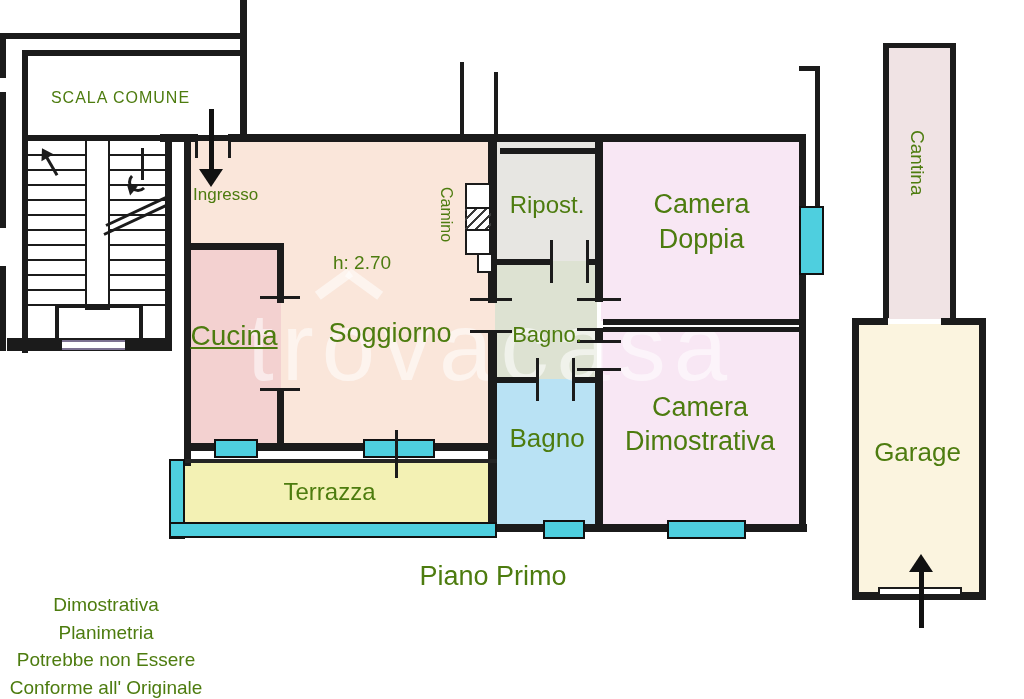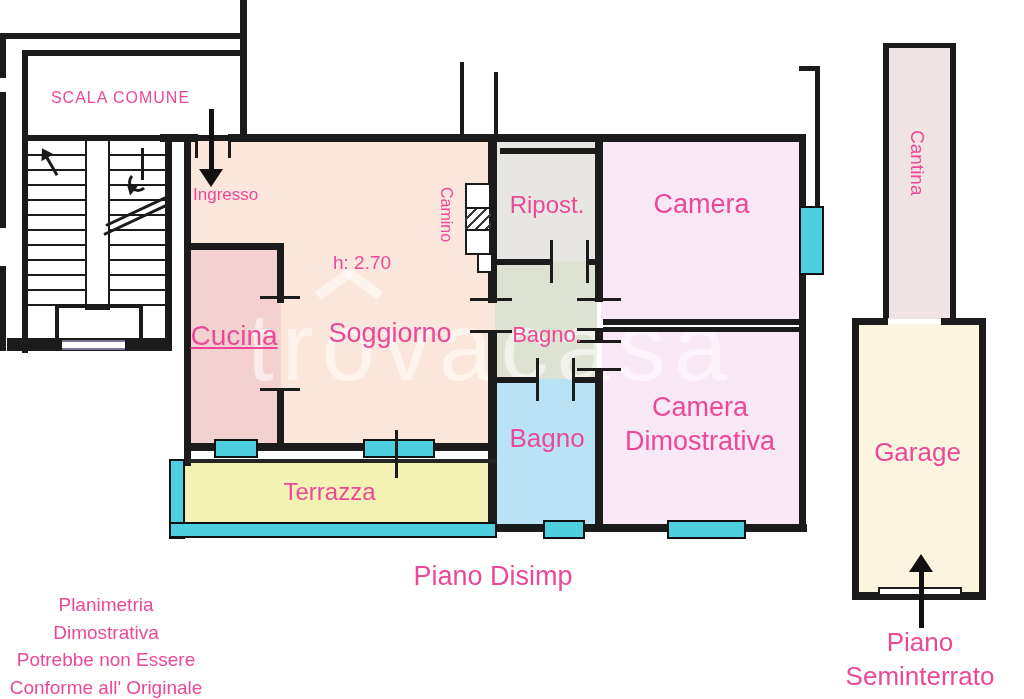--- a/index.html
+++ b/index.html
@@ -14,21 +14,21 @@
   .wm-o{position:relative;display:inline-block;}
   .roof{position:absolute;left:-8px;top:-26px;width:70px;height:40px;}
   .roof::before,.roof::after{content:"";position:absolute;top:18px;width:40px;height:10px;
       background:rgba(255,255,255,0.55);}
   .roof::before{left:0;transform:rotate(-36deg);}
   .roof::after{left:30px;transform:rotate(36deg);}
   .w{position:absolute;background:#1b1b1b;z-index:4;}
   .thin{background:#242424;}
   .win{position:absolute;background:#4ecfdf;border:2px solid #111;z-index:5;}
   .t{position:absolute;background:#1b1b1b;z-index:6;}
-  .lbl{position:absolute;z-index:7;color:#ec4899;}
+  .lbl{position:absolute;z-index:7;color:#4d7c0f;}
   .ctr{text-align:center;}
   .vert{writing-mode:vertical-rl;}
   .treads{position:absolute;z-index:2;
       background:repeating-linear-gradient(to bottom,#1b1b1b 0 2px,transparent 2px 15px);}
   .shaft{position:absolute;background:#111;z-index:6;}
   .tri{position:absolute;width:0;height:0;z-index:6;}
   .doorrect{position:absolute;z-index:5;background:#fff;}
 </style>
 </head>
 <body>
@@ -153,33 +153,30 @@
   <div class="lbl" style="left:193px;top:185px;font-size:17px;">Ingresso</div>
   <div class="lbl ctr" style="left:322px;top:252px;width:80px;font-size:19px;">h: 2.70</div>
   <div class="lbl ctr" style="left:305px;top:318px;width:170px;font-size:27px;">Soggiorno</div>
   <div class="lbl ctr" style="left:190px;top:320px;width:88px;font-size:28px;text-decoration:underline;">Cucina</div>
   <div class="lbl vert" style="left:437px;top:187px;height:70px;font-size:16px;">Camino</div>
   <div class="lbl ctr" style="left:498px;top:191px;width:98px;font-size:24px;">Ripost.</div>
   <div class="lbl ctr" style="left:498px;top:322px;width:98px;font-size:22px;">Bagno.</div>
   <div class="lbl ctr" style="left:498px;top:423px;width:98px;font-size:26px;">Bagno</div>
   <div class="lbl ctr" style="left:605px;top:187px;width:193px;font-size:27px;line-height:35px;">
     <div>Camera</div>
+    <div>Doppia</div>
   </div>
   <div class="lbl ctr" style="left:597px;top:390px;width:206px;font-size:27px;line-height:34px;">
     <div>Camera</div>
     <div>Dimostrativa</div>
   </div>
   <div class="lbl ctr" style="left:272px;top:478px;width:115px;font-size:24px;">Terrazza</div>
   <div class="lbl vert" style="left:906px;top:130px;height:110px;font-size:19px;">Cantina</div>
   <div class="lbl ctr" style="left:855px;top:437px;width:125px;font-size:26px;">Garage</div>
-  <div class="lbl ctr" style="left:408px;top:561px;width:170px;font-size:27px;">Piano Disimp</div>
-  <div class="lbl ctr" style="left:822px;top:625px;width:196px;font-size:26px;line-height:34px;">
-    <div>Piano</div>
-    <div>Seminterrato</div>
-  </div>
+  <div class="lbl ctr" style="left:408px;top:561px;width:170px;font-size:27px;">Piano Primo</div>
   <div class="lbl ctr" style="left:2px;top:591px;width:208px;font-size:19px;line-height:27.5px;">
+    <div>Dimostrativa</div>
     <div>Planimetria</div>
-    <div>Dimostrativa</div>
     <div>Potrebbe non Essere</div>
     <div>Conforme all' Originale</div>
   </div>
 
 </div>
 
 </body></html>

